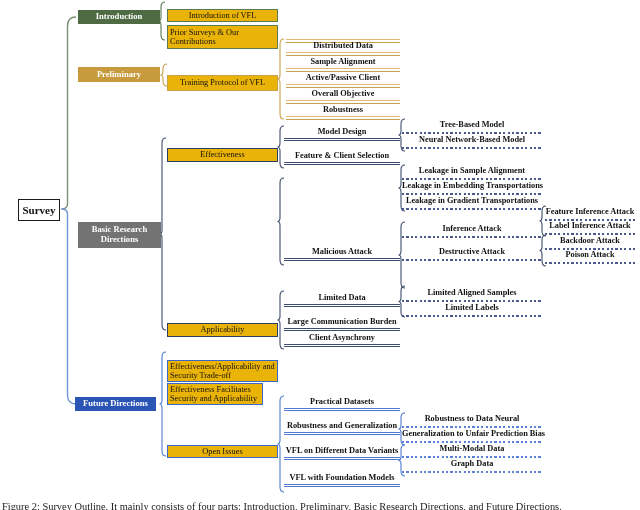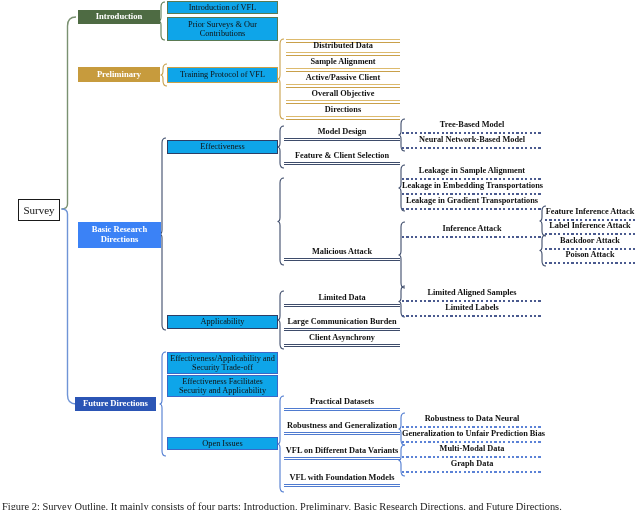--- a/index.html
+++ b/index.html
@@ -2,31 +2,31 @@
 <html><head>
 <meta charset="utf-8">
 <style>
   html,body{margin:0;padding:0;background:#fff;}
   .stage{position:relative;width:640px;height:510px;background:#fff;overflow:hidden;
          font-family:"Liberation Serif",serif;color:#111;}
   .stage svg.lines{position:absolute;left:0;top:0;z-index:0;pointer-events:none;}
 
   
   .bx{position:absolute;z-index:1;display:flex;align-items:center;justify-content:center;
-      text-align:center;background:#0ea5e9;font-size:8.3px;line-height:1.12;box-sizing:border-box;
-      border:1.2px solid #2c3e66;padding:0 2px;}
+      text-align:left;background:#eab308;font-size:8.3px;line-height:1.12;box-sizing:border-box;
+      border:1.2px solid #2c3e66;padding:0 2px;margin-top:8px;}
   .bx.green{border-color:#5a7a52;}
   .bx.goldb{border-color:#c9a04a;}
   .bx.navy{border-color:#2c3e66;font-family:Liberation Serif, serif;}
   .bx.blue{border-color:#3a68c8;}
   .hdr{position:absolute;z-index:1;display:flex;align-items:center;justify-content:center;
        text-align:center;color:#fff;font-weight:bold;font-size:8.6px;line-height:1.12;
        box-sizing:border-box;padding:0 2px;}
   .root{position:absolute;z-index:1;display:flex;align-items:center;justify-content:center;
-        background:#fff;border:1.2px solid #1a1a1a;font-weight:normal;font-size:11px;}
+        background:#fff;border:1.2px solid #1a1a1a;font-weight:bold;font-size:11px;}
 
   
   .ui{position:absolute;z-index:1;font-size:8.3px;line-height:1.15;text-align:center;font-weight:bold;}
   .ui .t{display:block;white-space:nowrap;padding-bottom:1px;}
   .dbl-n::after{content:"";display:block;height:1.8px;
       border-top:1.1px solid #3e4c6b;border-bottom:1.7px solid #3e4c6b;}
   .dbl-b::after{content:"";display:block;height:1.8px;
       border-top:1.1px solid #4f7bd0;border-bottom:1.7px solid #4f7bd0;}
   .dsh-n::after{content:"";display:block;height:2.2px;margin-top:1px;
       background:repeating-linear-gradient(90deg,#4a5a8f 0 2.2px,transparent 2.2px 4.4px);}
@@ -64,42 +64,42 @@
       <path d="M405,413 Q401,413 401,418 L401,425 Q401,429 398.5,429 Q401,429 401,433 L401,440 Q401,445 405,445" fill="none" stroke="#4f7bd0" stroke-width="1.1"></path>
       <path d="M405,445 Q401,445 401,450 L401,456.5 Q401,460.5 398.5,460.5 Q401,460.5 401,464.5 L401,471 Q401,476 405,476" fill="none" stroke="#4f7bd0" stroke-width="1.1"></path>
       <path d="M76,17 Q67.5,17 67.5,26 L67.5,204 Q67.5,209 61.5,209" fill="none" stroke="#7a9171" stroke-width="1.4"></path>
       <path d="M61.5,209 Q67.5,209 67.5,214 L67.5,395 Q67.5,404 76,404" fill="none" stroke="#6f94d6" stroke-width="1.4"></path>
     </svg>
 
   <div class="root" style="left:18px;top:199px;width:40px;height:20px">Survey</div>
 
   <div class="hdr" style="left:78px;top:10px;width:82px;height:14px;background:#4e6b43">Introduction</div>
   <div class="hdr" style="left:78px;top:67px;width:82px;height:15px;background:#c79b3d">Preliminary</div>
-  <div class="hdr" style="left:78px;top:222px;width:83px;height:26px;background:#3b82f6">Basic Research Directions</div>
+  <div class="hdr" style="left:78px;top:222px;width:83px;height:26px;background:#737373">Basic Research Directions</div>
   <div class="hdr" style="left:75px;top:397px;width:81px;height:14px;background:#2b55b5">Future Directions</div>
 
   <div class="bx green" style="left:167px;top:1px;width:111px;height:13px">Introduction of VFL</div>
   <div class="bx green" style="left:167px;top:17px;width:111px;height:24px">Prior Surveys &amp; Our Contributions</div>
 
   <div class="bx goldb" style="left:167px;top:67px;width:111px;height:16px">Training Protocol of VFL</div>
   <div class="gold-topline" style="left:286px;top:39px;width:114px"></div>
   <div class="ui gold" style="left:286px;top:41px;width:114px">
       <span class="t">Distributed Data</span>
     </div>
   <div class="ui gold" style="left:286px;top:57px;width:114px">
       <span class="t">Sample Alignment</span>
     </div>
   <div class="ui gold" style="left:286px;top:73px;width:114px">
       <span class="t">Active/Passive Client</span>
     </div>
   <div class="ui gold" style="left:286px;top:89px;width:114px">
       <span class="t">Overall Objective</span>
     </div>
   <div class="ui gold" style="left:286px;top:105px;width:114px">
-      <span class="t">Directions</span>
+      <span class="t">Robustness</span>
     </div>
 
   <div class="bx navy" style="left:167px;top:140px;width:111px;height:14px">Effectiveness</div>
   <div class="ui dbl-n" style="left:284px;top:127px;width:116px">
       <span class="t">Model Design</span>
     </div>
   <div class="ui dbl-n" style="left:284px;top:151px;width:116px">
       <span class="t">Feature &amp; Client Selection</span>
     </div>
   <div class="ui dsh-n" style="left:402px;top:120px;width:140px">
@@ -116,20 +116,23 @@
       <span class="t">Leakage in Embedding Transportations</span>
     </div>
   <div class="ui dsh-n" style="left:402px;top:196px;width:140px">
       <span class="t">Leakage in Gradient Transportations</span>
     </div>
   <div class="ui dbl-n" style="left:284px;top:247px;width:116px">
       <span class="t">Malicious Attack</span>
     </div>
   <div class="ui dsh-n" style="left:402px;top:224px;width:140px">
       <span class="t">Inference Attack</span>
+    </div>
+  <div class="ui dsh-n" style="left:402px;top:247px;width:140px">
+      <span class="t">Destructive Attack</span>
     </div>
   <div class="ui dsh-n" style="left:545px;top:207px;width:90px">
       <span class="t">Feature Inference Attack</span>
     </div>
   <div class="ui dsh-n" style="left:545px;top:221px;width:90px">
       <span class="t">Label Inference Attack</span>
     </div>
   <div class="ui dsh-n" style="left:545px;top:236px;width:90px">
       <span class="t">Backdoor Attack</span>
     </div>
@@ -148,21 +151,21 @@
       <span class="t">Limited Labels</span>
     </div>
   <div class="ui dbl-n" style="left:284px;top:317px;width:116px">
       <span class="t">Large Communication Burden</span>
     </div>
   <div class="ui dbl-n" style="left:284px;top:333px;width:116px">
       <span class="t">Client Asynchrony</span>
     </div>
 
   <div class="bx blue" style="left:167px;top:352px;width:111px;height:22px">Effectiveness/Applicability and Security Trade-off</div>
-  <div class="bx blue" style="left:167px;top:375px;width:111px;height:22px">Effectiveness Facilitates Security and Applicability</div>
+  <div class="bx blue" style="left:167px;top:375px;width:96px;height:22px">Effectiveness Facilitates Security and Applicability</div>
   <div class="bx blue" style="left:167px;top:437px;width:111px;height:13px">Open Issues</div>
   <div class="ui dbl-b" style="left:284px;top:397px;width:116px">
       <span class="t">Practical Datasets</span>
     </div>
   <div class="ui dbl-b" style="left:284px;top:421px;width:116px">
       <span class="t">Robustness and Generalization</span>
     </div>
   <div class="ui dbl-b" style="left:284px;top:446px;width:116px">
       <span class="t">VFL on Different  Data Variants</span>
     </div>

